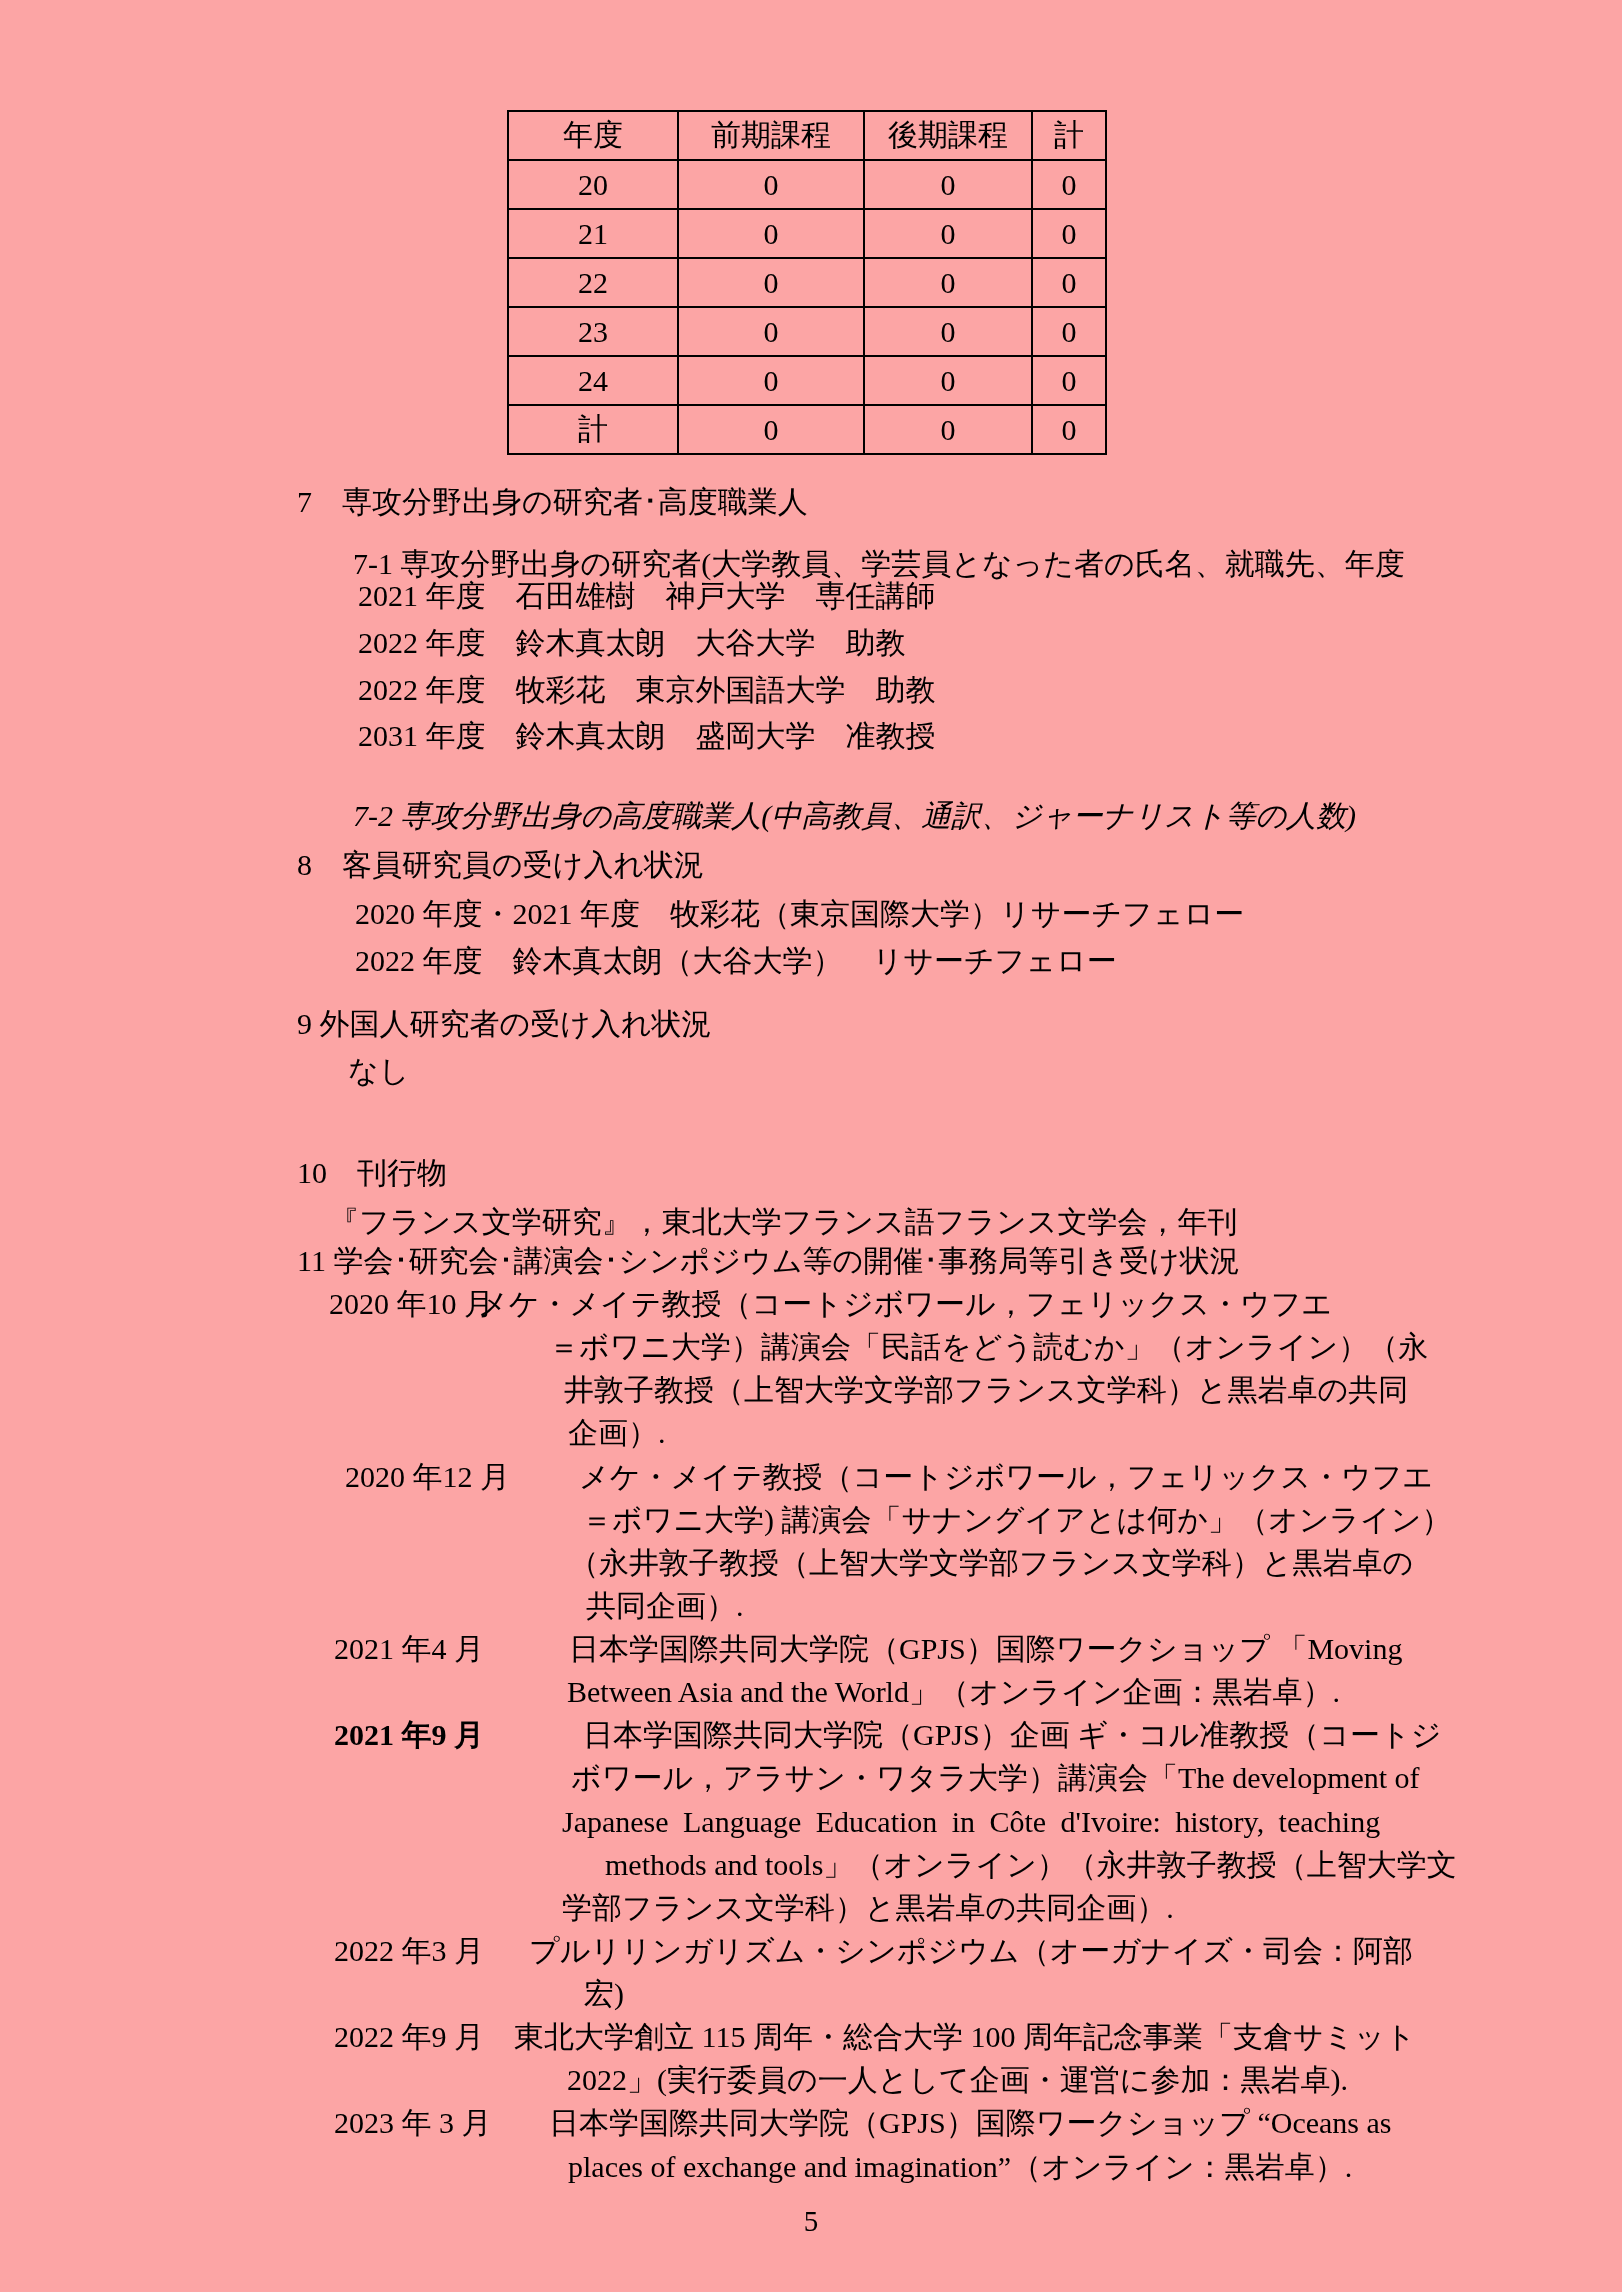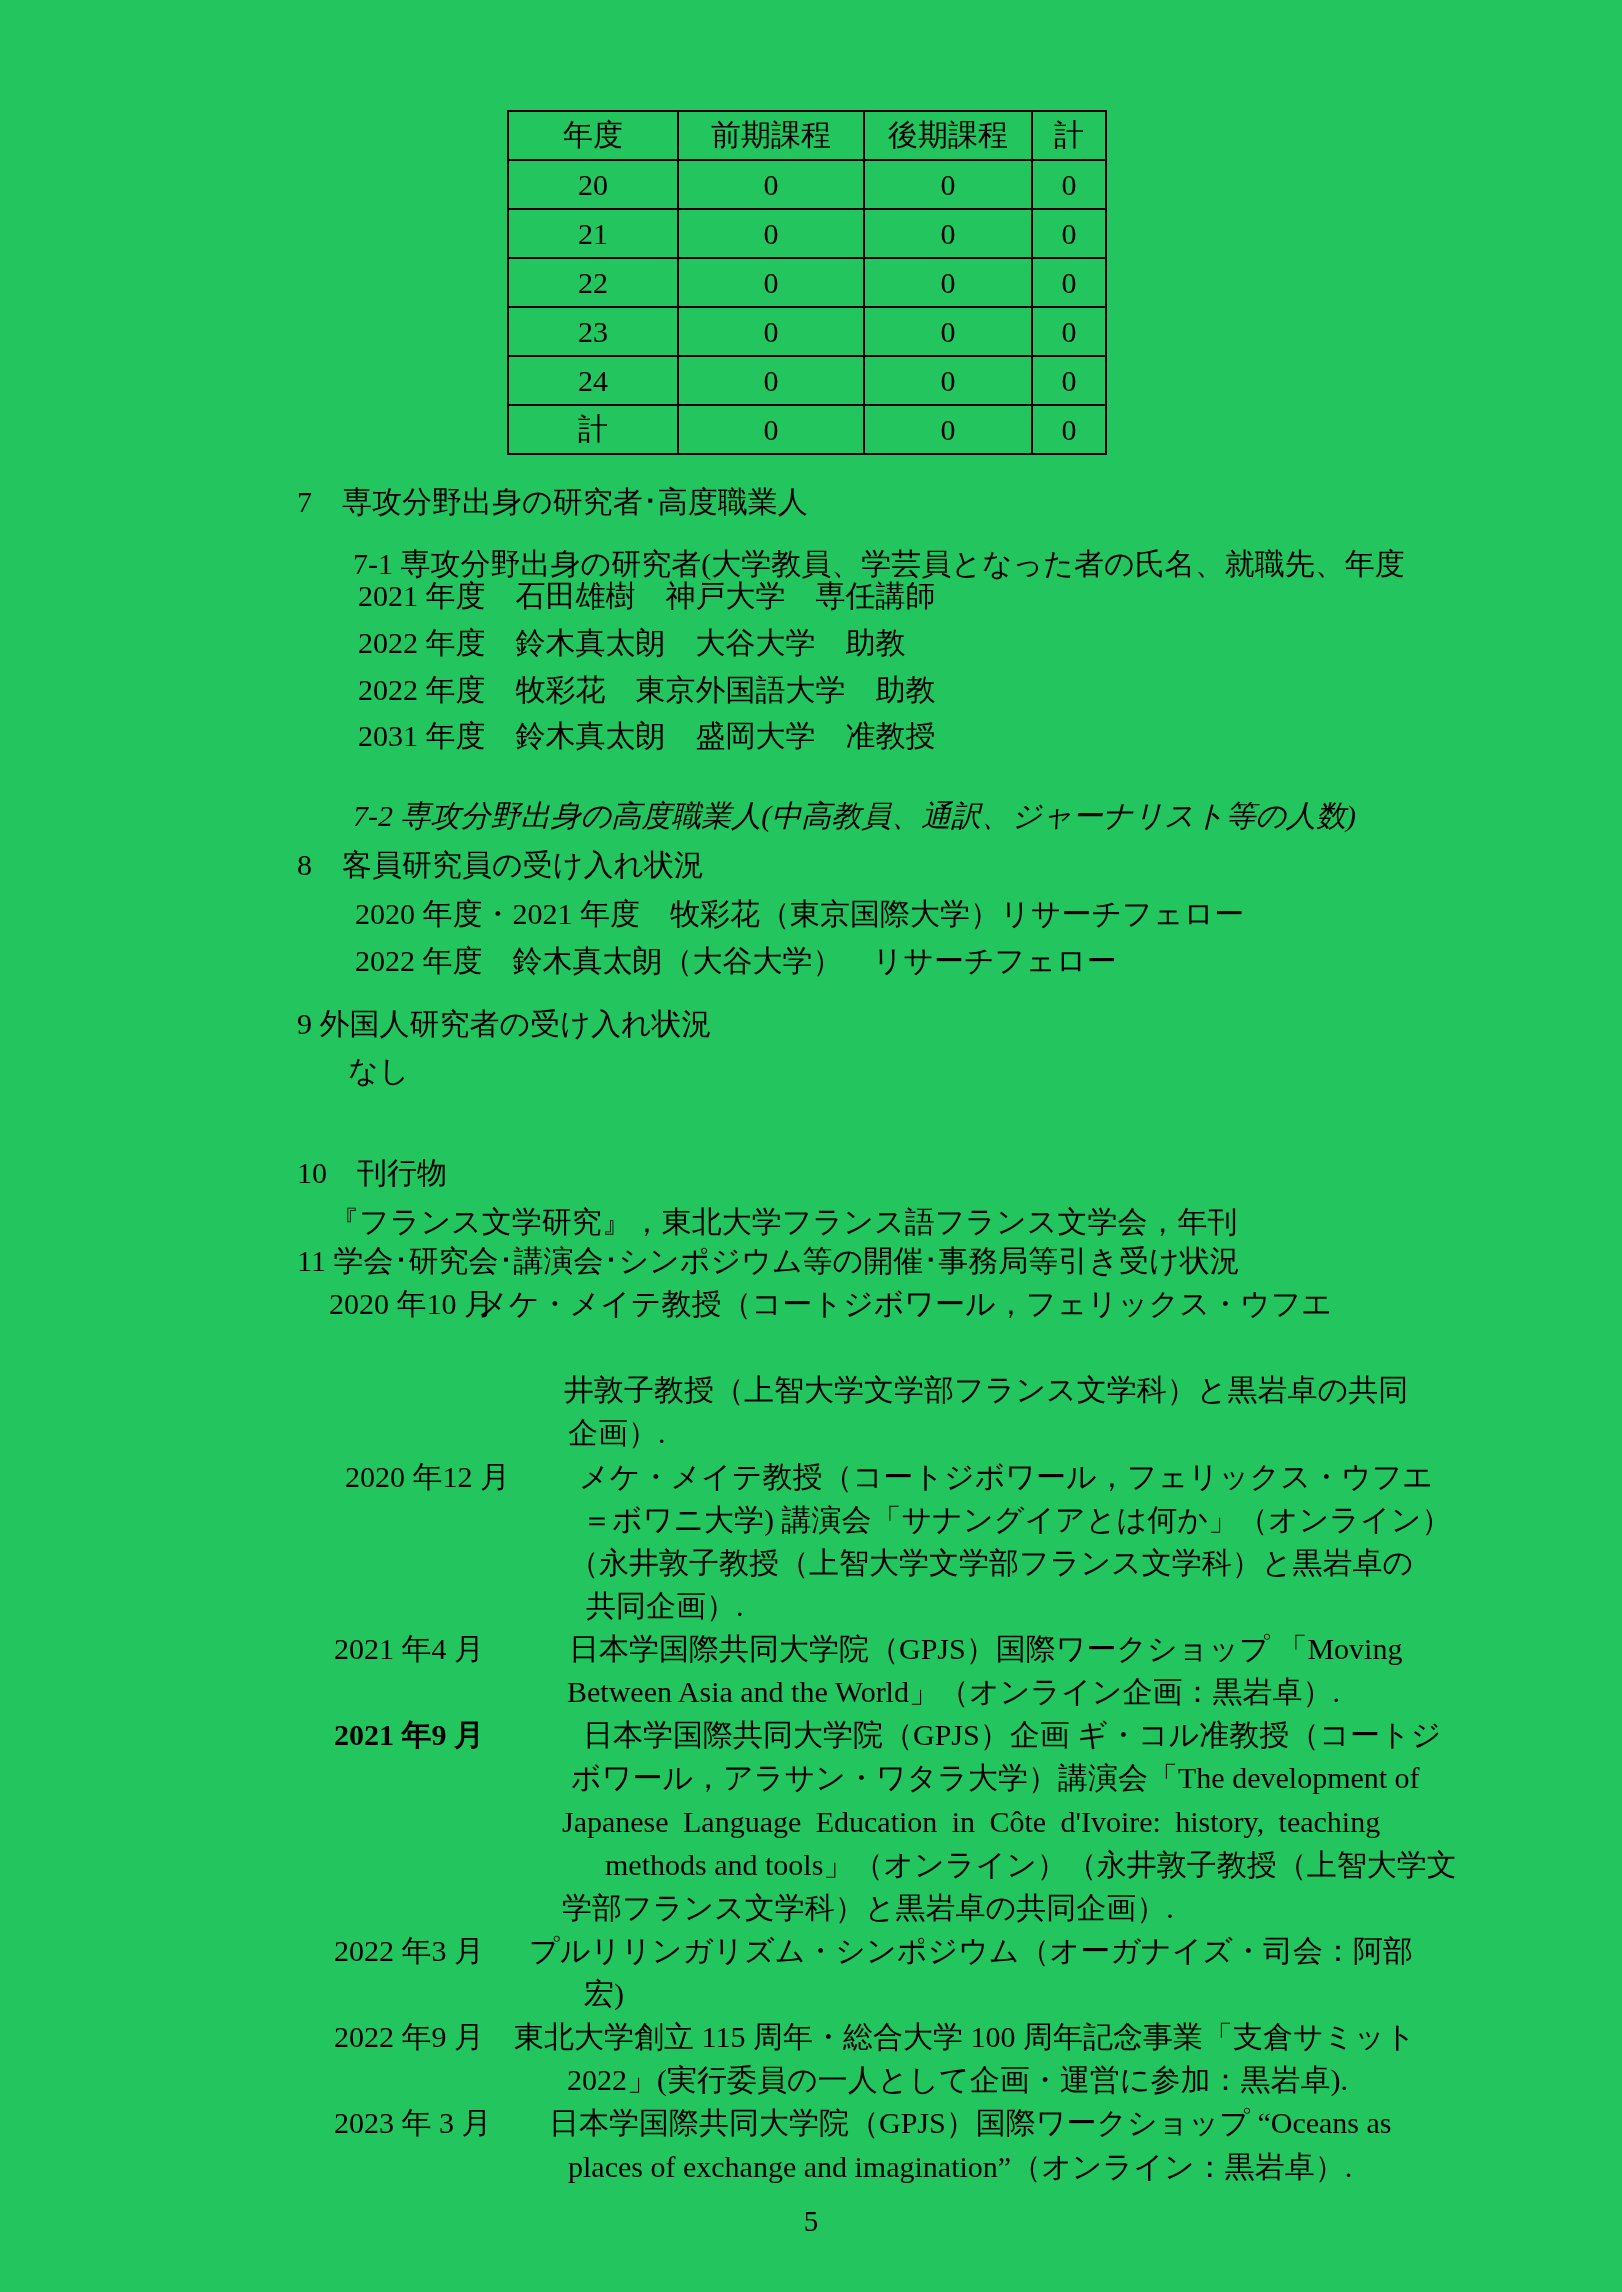--- a/index.html
+++ b/index.html
@@ -1,19 +1,19 @@
 <!DOCTYPE html>
 <html><head>
 <meta charset="utf-8">
 <style>
   html,body{margin:0;padding:0;background:#e8e8e8;}
   .page{
     position:relative;
     width:1622px;height:2293px;
-    background:#22c55e;
+    background:#fca5a5;
     font-family:"Liberation Serif","DejaVu Serif",serif;
     color:#000;
     overflow:hidden;
   }
   .ln{
     position:absolute;
     white-space:nowrap;
     font-size:30px;
     line-height:39px;
     color:#000;
@@ -117,20 +117,21 @@
   <div class="ln" style="top:1004px;left:297px;">9 外国人研究者の受け入れ状況</div>
   <div class="ln" style="top:1051px;left:348px;">なし</div>
 
   <div class="ln" style="top:1153px;left:297px;font-family:Liberation Serif, serif;">10　刊行物</div>
   <div class="ln" style="top:1202px;left:329px;">『フランス文学研究』，東北大学フランス語フランス文学会，年刊</div>
 
   <div class="ln" style="top:1241px;left:297px;">11 学会･研究会･講演会･シンポジウム等の開催･事務局等引き受け状況</div>
 
   <div class="ln" style="top:1284px;left:329px;">2020 年10 月</div>
   <div class="ln" style="top:1284px;left:478px;">メケ・メイテ教授（コートジボワール，フェリックス・ウフエ</div>
+  <div class="ln" style="top:1327px;left:549px;">＝ボワニ大学）講演会「民話をどう読むか」（オンライン）（永</div>
   <div class="ln" style="top:1370px;left:564px;">井敦子教授（上智大学文学部フランス文学科）と黒岩卓の共同</div>
   <div class="ln" style="top:1413px;left:568px;">企画）.</div>
 
   <div class="ln" style="top:1457px;left:345px;">2020 年12 月</div>
   <div class="ln" style="top:1457px;left:579px;">メケ・メイテ教授（コートジボワール，フェリックス・ウフエ</div>
   <div class="ln" style="top:1500px;left:582px;">＝ボワニ大学) 講演会「サナングイアとは何か」（オンライン）</div>
   <div class="ln" style="top:1543px;left:569px;">（永井敦子教授（上智大学文学部フランス文学科）と黒岩卓の</div>
   <div class="ln" style="top:1586px;left:586px;">共同企画）.</div>
 
   <div class="ln" style="top:1629px;left:334px;">2021 年4 月</div>

